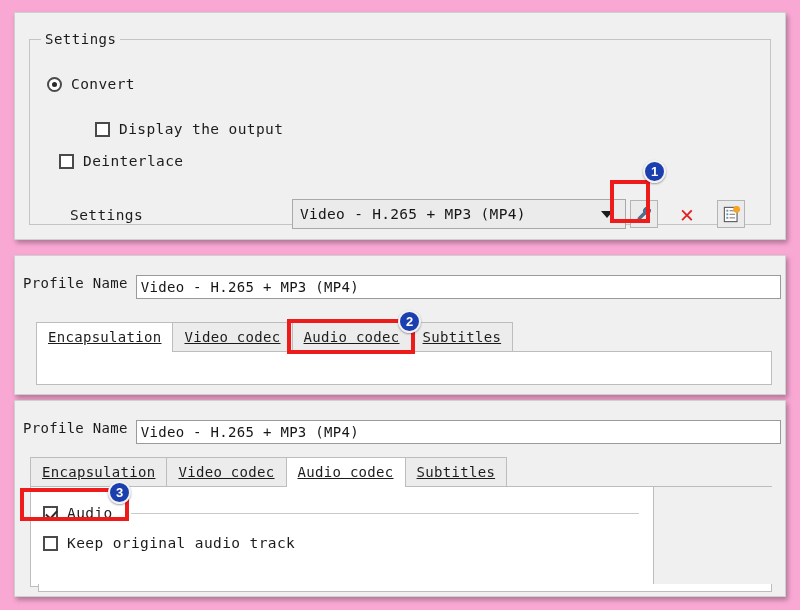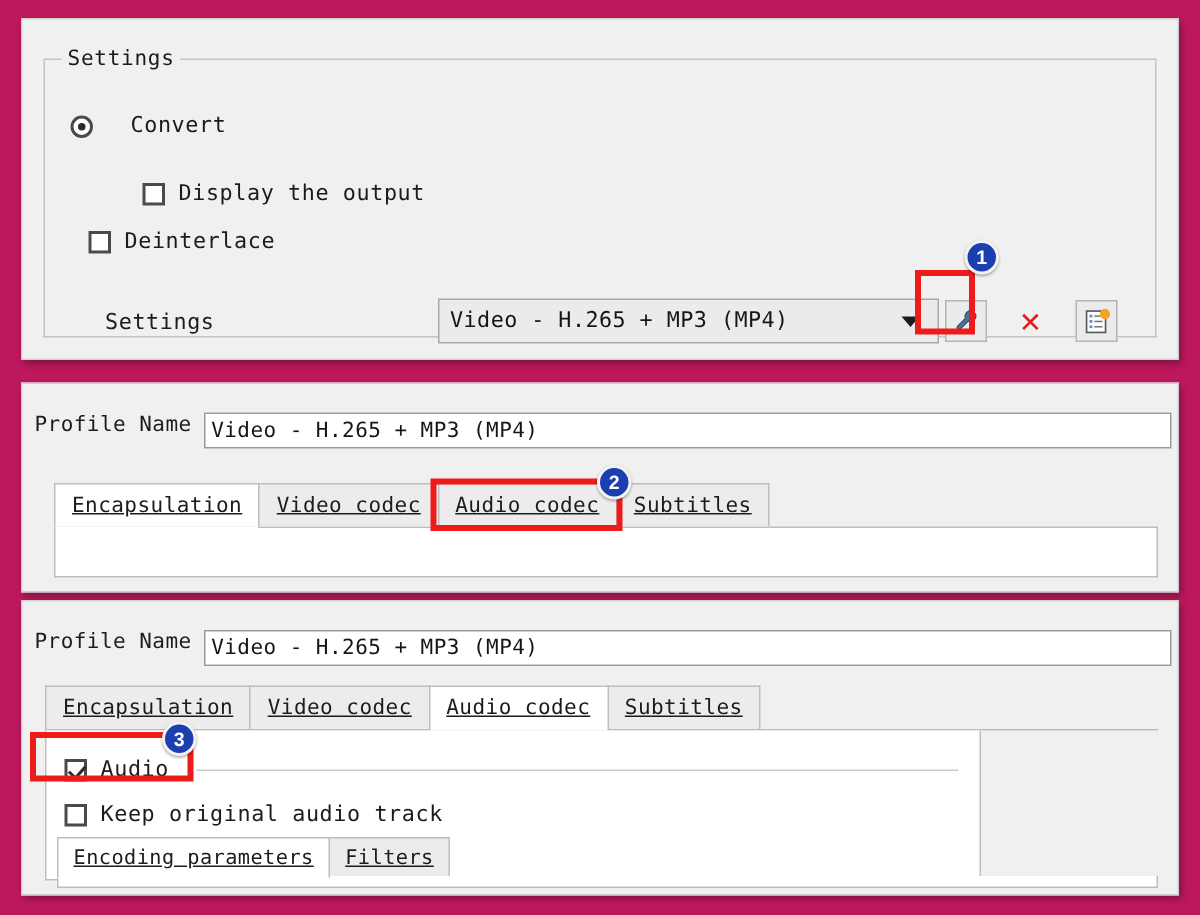--- a/index.html
+++ b/index.html
@@ -3,21 +3,21 @@
 <meta charset="utf-8">
 <style>
   * { box-sizing: border-box; }
   html, body {
     margin: 0; padding: 0;
     width: 800px; height: 610px;
     background: #ffffff;
     font-family: "DejaVu Sans Mono", "Liberation Mono", monospace;
     overflow: hidden;
   }
-  #root { position: relative; width: 800px; height: 610px; background: #be185d; }
+  #root { position: relative; width: 800px; height: 610px; background: #f9a8d4; }
 
   
   .panel {
     position: absolute;
     background: #f0f0f0;
     border: 1px solid #cfcfcf;
     box-shadow: 2px 3px 5px rgba(0,0,0,0.30);
   }
 
   
@@ -42,21 +42,21 @@
     left: 26px; top: 26px;
     font-size: 14px; color: #1a1a1a;
     line-height: 14px;
     transform: translateY(-50%);
     background: #f0f0f0;
     padding: 0 4px;
     letter-spacing: .5px;
   }
 
   
-  .radio-row { position: absolute; display: flex; align-items: center; gap: 16px; }
+  .radio-row { position: absolute; display: flex; align-items: center; }
   .radio {
     width: 15px; height: 15px; border-radius: 50%;
     border: 2px solid #4a4a4a; background: #fff;
     position: relative; flex: 0 0 auto;
   }
   .radio.on::after {
     content: ""; position: absolute;
     left: 3px; top: 3px; width: 5px; height: 5px;
     border-radius: 50%; background: #2b2b2b;
   }
@@ -291,24 +291,20 @@
       <span class="lbl">Audio</span>
     </div>
     <div id="audio-sep"></div>
 
     <div class="chk-row" id="keep-chk-row">
       <span class="chk"></span>
       <span class="lbl">Keep original audio track</span>
     </div>
   </div>
 
-  <div class="tabstrip" id="tabs-sub">
-    <div class="tab active">Encoding parameters</div>
-    <div class="tab">Filters</div>
-  </div>
   <div class="tabpage" id="page-sub"></div>
 
   <div class="hl" id="hl-1"></div>
   <div class="hl" id="hl-2"></div>
   <div class="hl" id="hl-3"></div>
 
   <div class="badge" id="badge-1">1</div>
   <div class="badge" id="badge-2">2</div>
   <div class="badge" id="badge-3">3</div>
 

